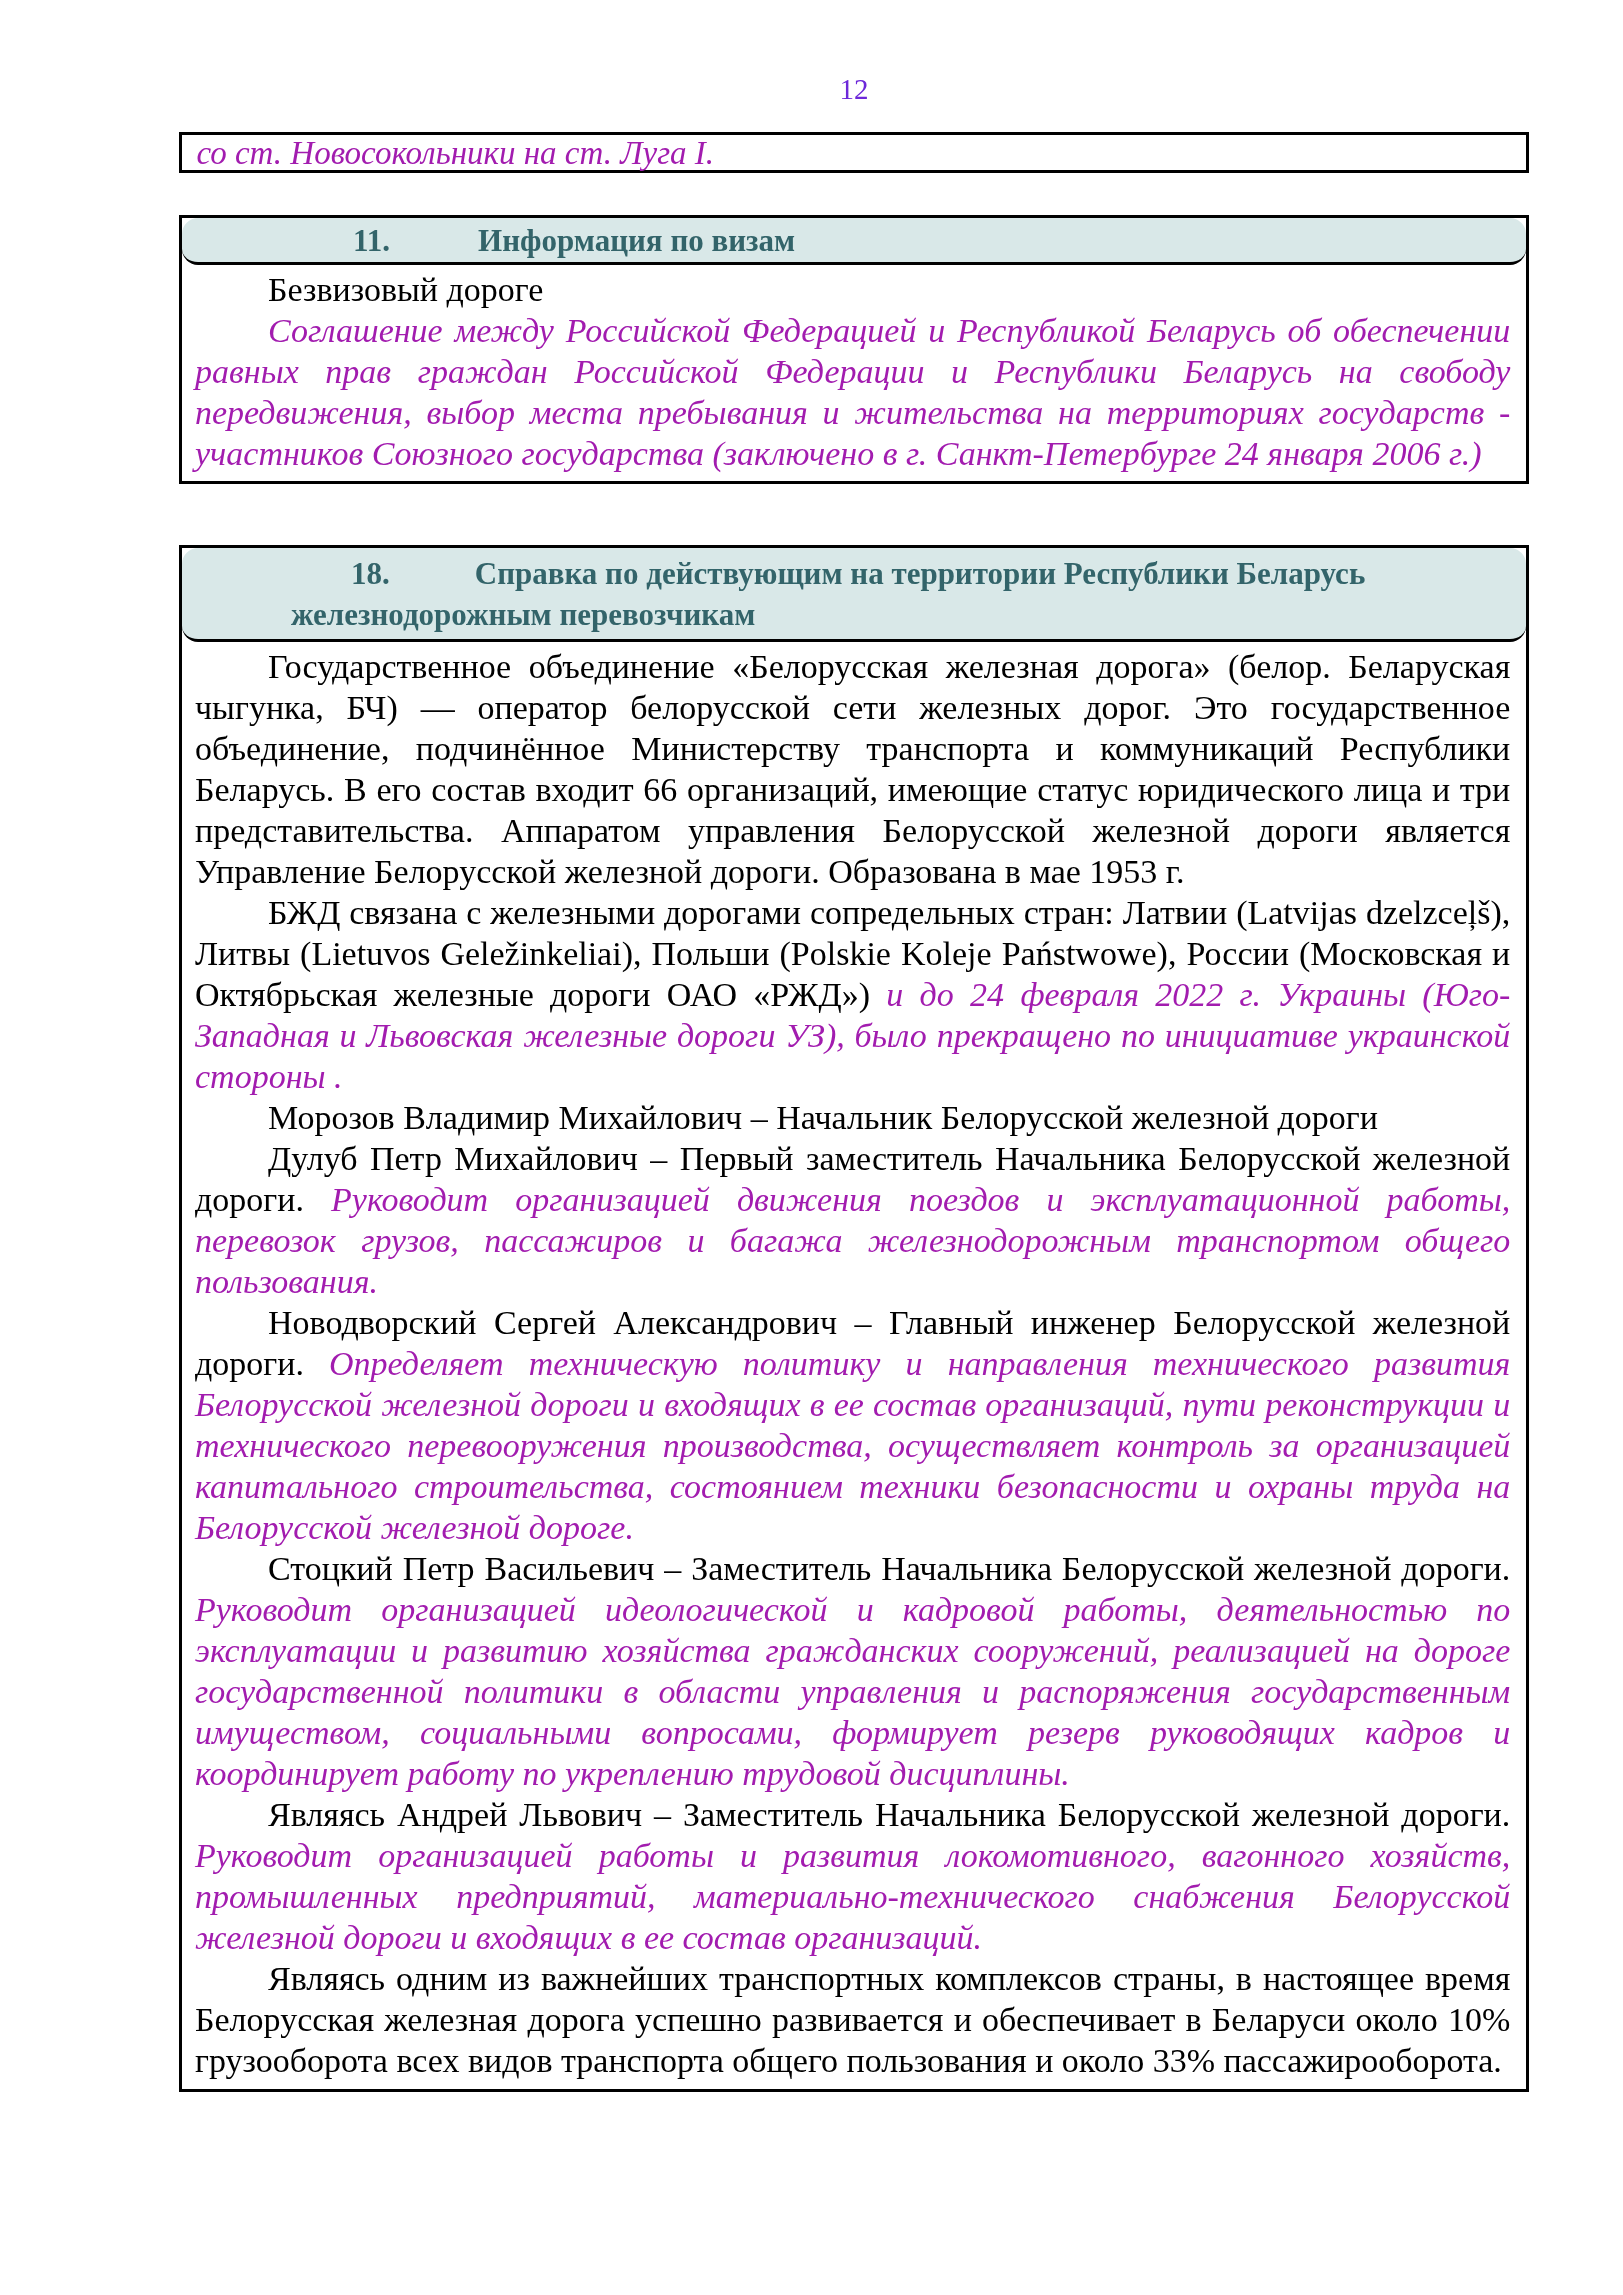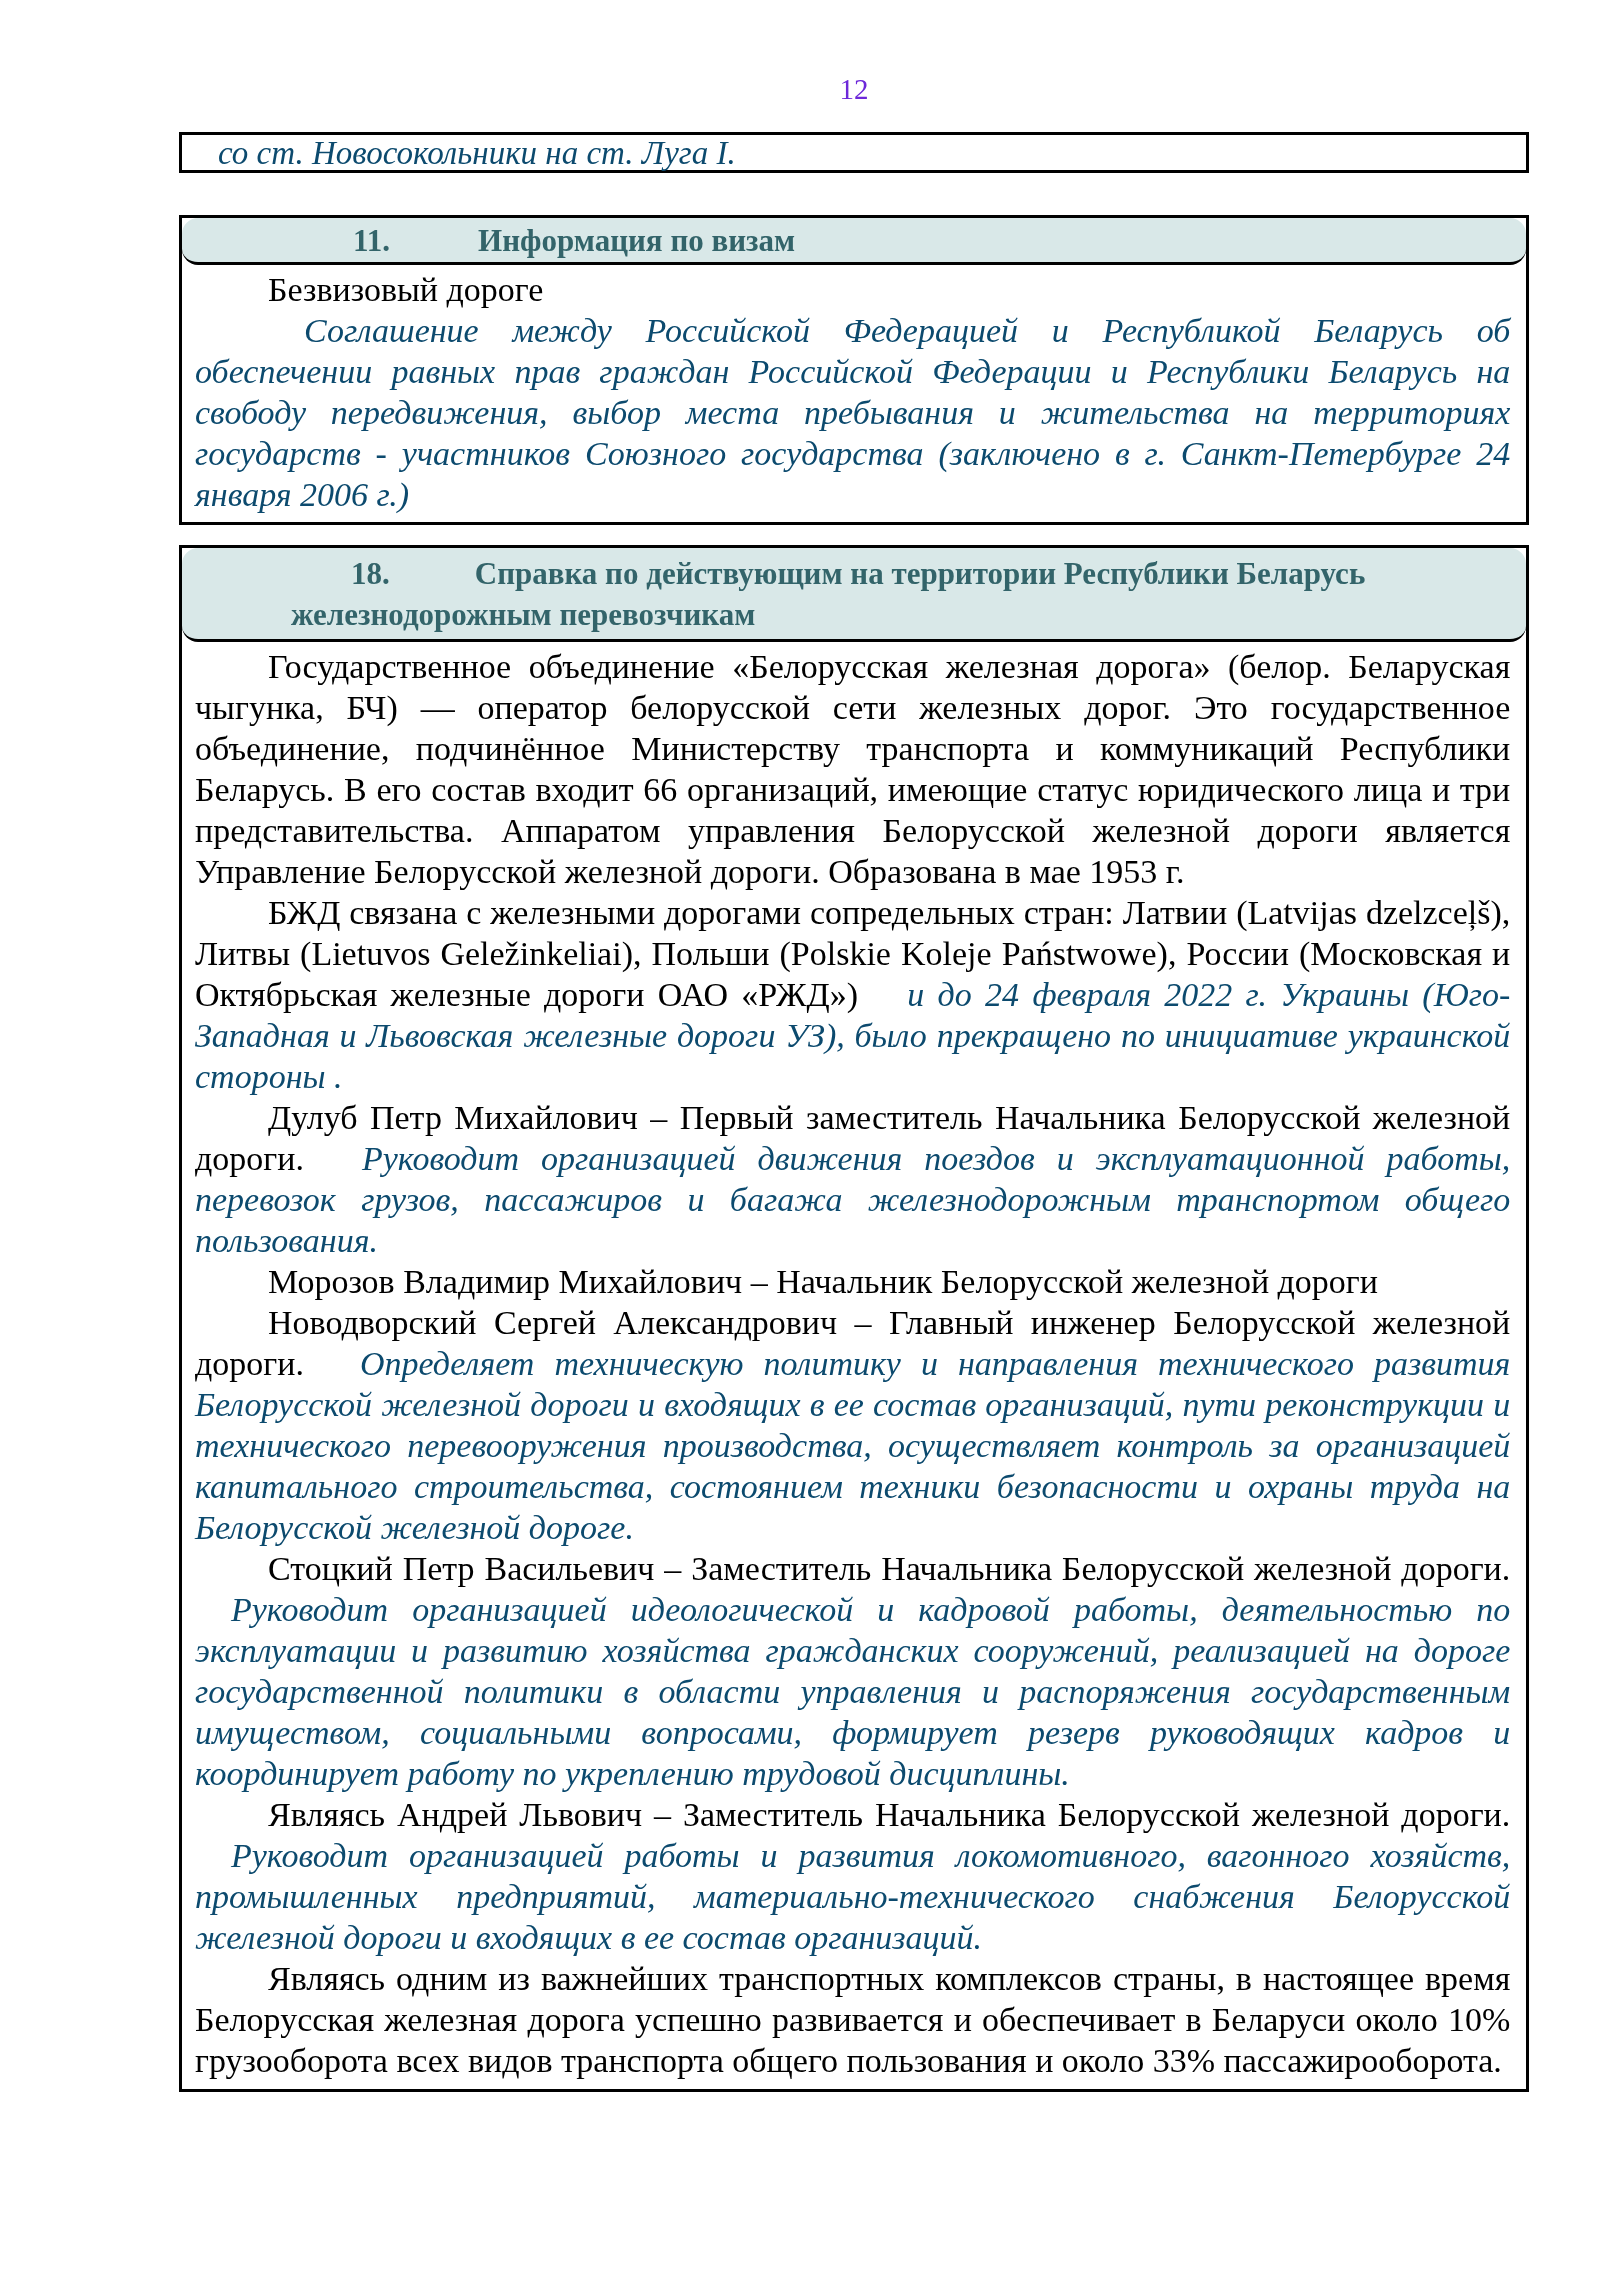--- a/index.html
+++ b/index.html
@@ -18,21 +18,21 @@
   .tbox{
     position:absolute;left:179px;width:1350px;
     border:3.3px solid #000;box-sizing:border-box;background:#fff;
   }
   .box-cont{top:132px;height:41px;display:flex;align-items:center;}
   .box-s11{top:215px;}
   .box-s12{top:545px;}
   .cont-text{
     padding-left:14.4px;font-size:33px;line-height:34px;white-space:nowrap;
   }
-  .blue-italic{color:#0c4a6e;font-style:italic;padding-left:36px;}
+  .blue-italic{color:#a21caf;font-style:italic;}
   .sec-header{
     background:#d9e8e8;color:#33646a;font-weight:bold;font-size:31px;
     line-height:41px;border-bottom:3.3px solid #000;border-radius:16px;
   }
   .sec-header.one-line{padding:2px 13px 0.7px 171px;}
   .sec-header.two-line{padding:5.2px 15.7px 3.9px 109px;text-indent:60px;}
   .h-tab{display:inline-block;}
   .h-tab.t11{width:88px;}
   .h-tab.t12{width:85px;}
   .cell{padding:3.9px 15.7px 7.9px 13px;}
@@ -58,22 +58,22 @@
       <p><span>Безвизовый дороге</span></p>
       <p><span class="blue-italic">Соглашение между Российской Федерацией и Республикой Беларусь об обеспечении равных прав граждан Российской Федерации и Республики Беларусь на свободу передвижения, выбор места пребывания и жительства на территориях государств - участников Союзного государства (заключено в г. Санкт-Петербурге 24 января 2006 г.)</span></p>
     </div>
   </div>
 
   <div class="tbox box-s12">
     <div class="sec-header two-line"><span>18.</span><span class="h-tab t12"></span><span>Справка по действующим на территории Республики Беларусь железнодорожным перевозчикам</span></div>
     <div class="cell">
       <p><span>Государственное объединение «Белорусская железная дорога» (белор. Беларуская чыгунка, БЧ) — оператор белорусской сети железных дорог. Это государственное объединение, подчинённое Министерству транспорта и коммуникаций Республики Беларусь. В его состав входит 66 организаций, имеющие статус юридического лица и три представительства. Аппаратом управления Белорусской железной дороги является Управление Белорусской железной дороги. Образована в мае 1953 г.</span></p>
       <p><span>БЖД связана с железными дорогами сопредельных стран: Латвии (Latvijas dzelzceļš), Литвы (Lietuvos Geležinkeliai), Польши (Polskie Koleje Państwowe), России (Московская и Октябрьская железные дороги ОАО «РЖД») </span><span class="blue-italic">и до 24 февраля 2022 г. Украины (Юго-Западная и Львовская железные дороги УЗ), было прекращено по инициативе украинской стороны .</span></p>
+      <p><span>Морозов Владимир Михайлович – Начальник Белорусской железной дороги</span></p>
       <p><span>Дулуб Петр Михайлович – Первый заместитель Начальника Белорусской железной дороги. </span><span class="blue-italic">Руководит организацией движения поездов и эксплуатационной работы, перевозок грузов, пассажиров и багажа железнодорожным транспортом общего пользования.</span></p>
-      <p><span>Морозов Владимир Михайлович – Начальник Белорусской железной дороги</span></p>
       <p><span>Новодворский Сергей Александрович – Главный инженер Белорусской железной дороги. </span><span class="blue-italic">Определяет техническую политику и направления технического развития Белорусской железной дороги и входящих в ее состав организаций, пути реконструкции и технического перевооружения производства, осуществляет контроль за организацией капитального строительства, состоянием техники безопасности и охраны труда на Белорусской железной дороге.</span></p>
       <p><span>Стоцкий Петр Васильевич – Заместитель Начальника Белорусской железной дороги. </span><span class="blue-italic">Руководит организацией идеологической и кадровой работы, деятельностью по эксплуатации и развитию хозяйства гражданских сооружений, реализацией на дороге государственной политики в области управления и распоряжения государственным имуществом, социальными вопросами, формирует резерв руководящих кадров и координирует работу по укреплению трудовой дисциплины.</span></p>
       <p><span>Являясь Андрей Львович – Заместитель Начальника Белорусской железной дороги. </span><span class="blue-italic">Руководит организацией работы и развития локомотивного, вагонного хозяйств, промышленных предприятий, материально-технического снабжения Белорусской железной дороги и входящих в ее состав организаций.</span></p>
       <p><span>Являясь одним из важнейших транспортных комплексов страны, в настоящее время Белорусская железная дорога успешно развивается и обеспечивает в Беларуси около 10% грузооборота всех видов транспорта общего пользования и около 33% пассажирооборота.</span></p>
     </div>
   </div>
 
 </div>
 
 

